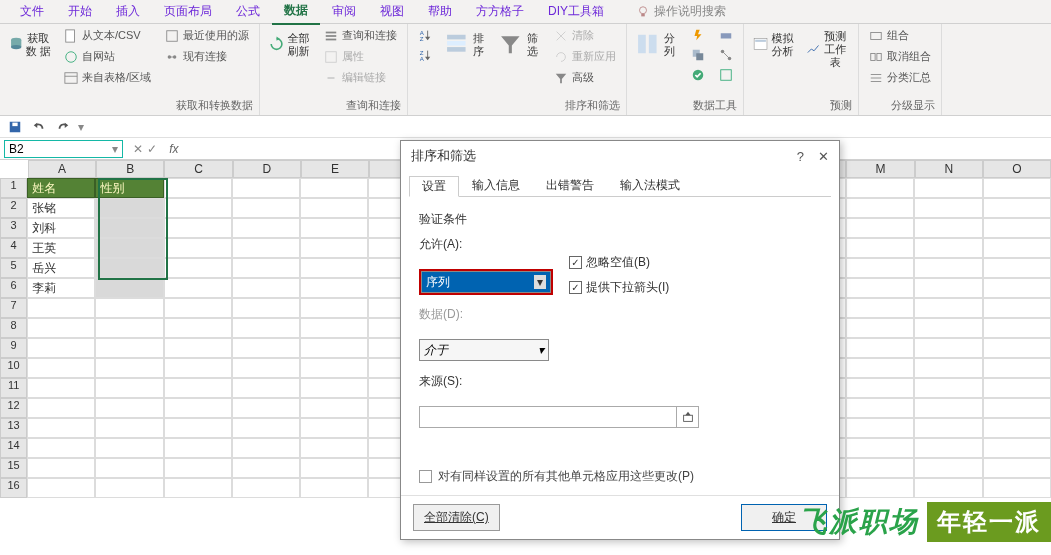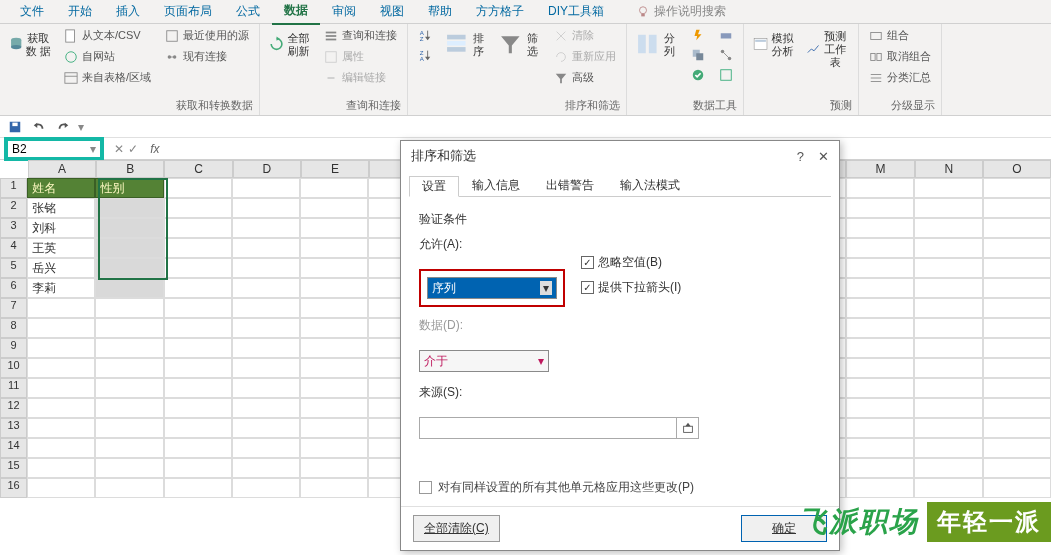--- a/index.html
+++ b/index.html
@@ -1,20 +1,20 @@
 <!DOCTYPE html>
 <html><head>
 <meta charset="utf-8">
 <style>
 * { box-sizing: border-box; margin: 0; padding: 0; }
 body { font-family: "Microsoft YaHei", sans-serif; font-size: 12px; background: #fff; color: #333; width: 1051px; height: 555px; overflow: hidden; position: relative; }
 
 
 .ribbon-tabs { display: flex; align-items: center; height: 24px; background: #f3f2f1; border-bottom: 1px solid #d0d0d0; padding-left: 8px; }
-.ribbon-tabs .tab { padding: 4px 12px; cursor: pointer; color: #0369a1; }
+.ribbon-tabs .tab { padding: 4px 12px; cursor: pointer; color: #6d28d9; }
 .ribbon-tabs .tab.active { color: #217346; border-bottom: 2px solid #217346; font-weight: bold; }
 .ribbon-tabs .search { margin-left: 20px; color: #888; display: flex; align-items: center; gap: 4px; }
 .ribbon-tabs .bulb { width: 14px; height: 14px; }
 
 
 .ribbon { display: flex; height: 92px; background: #f3f2f1; border-bottom: 1px solid #d0d0d0; }
 .ribbon-group { display: flex; flex-direction: column; border-right: 1px solid #dcdcdc; padding: 2px 6px 0 6px; position: relative; }
 .ribbon-group .group-body { flex: 1; display: flex; align-items: flex-start; gap: 6px; }
 .ribbon-group .group-label { text-align: right; font-size: 11px; color: #666; padding: 2px 0; }
 .big-btn { display: flex; flex-direction: row; align-items: center; justify-content: center; width: 48px; padding: 4px 2px; cursor: pointer; }
@@ -24,21 +24,21 @@
 .small-btn { display: flex; align-items: center; gap: 4px; padding: 2px 4px; cursor: pointer; font-size: 11px; color: #555; white-space: nowrap; }
 .small-btn.disabled { color: #aaa; }
 .small-glyph { width: 14px; height: 14px; flex-shrink: 0; }
 
 
 .qat { display: flex; align-items: center; gap: 6px; padding: 2px 6px; height: 22px; background: #fff; border-bottom: 1px solid #e0e0e0; }
 .qat .qbtn { width: 18px; height: 18px; display: flex; align-items: center; justify-content: center; cursor: pointer; }
 
 
 .fbar { display: flex; align-items: center; height: 22px; border-bottom: 1px solid #d0d0d0; }
-.namebox { width: 100px; border: 4px solid #14b8a6; margin: 0 4px; padding: 1px 4px; background: #fff; display:flex; align-items:center; justify-content:space-between;}
+.namebox { width: 119px; border: 1px solid #14b8a6; margin: 0 4px; padding: 1px 4px; background: #fff; display:flex; align-items:center; justify-content:space-between;}
 .namebox input { border: none; width: 60px; outline: none; font-size: 12px; }
 .fbar .fx-btns { display: flex; gap: 4px; padding: 0 6px; color: #888; }
 .fbar .fx { font-style: italic; color: #666; padding-left: 6px; }
 
 
 .grid-area { position: relative; }
 .col-headers { display: flex; margin-left: 28px; }
 .col-headers .ch { width: 70px; text-align: center; background: #e6e6e6; border: 1px solid #ccc; font-size: 12px; padding: 1px 0; }
 .rows { }
 .row { display: flex; height: 20px; }
@@ -52,24 +52,24 @@
 .dialog { position: absolute; left: 400px; top: 140px; width: 440px; background: #fff; border: 1px solid #888; box-shadow: 2px 2px 8px rgba(0,0,0,0.25); }
 .dialog-title { display: flex; justify-content: space-between; align-items: center; padding: 6px 10px; font-size: 13px; }
 .dialog-title .controls { display: flex; gap: 14px; color: #555; }
 .dialog-tabs { display: flex; border-bottom: 1px solid #ccc; margin: 4px 8px 0 8px; }
 .dialog-tabs .dtab { padding: 1px 12px; border: 1px solid transparent; cursor: pointer; font-size: 12px; }
 .dialog-tabs .dtab.active { border: 1px solid #ccc; border-bottom-color: #fff; background: #fff; position: relative; top: 1px; }
 .dialog-body { padding: 14px 18px 10px 18px; }
 .dbody-title { font-size: 12px; margin-bottom: 8px; }
 .form-row { display: flex; gap: 16px; align-items: center; margin-bottom: 10px; }
 .form-col { display: flex; flex-direction: column; gap: 16px; }
-.allow-box { border: 2px solid #c00000; padding: 6px; display: inline-block; }
+.allow-box { border: 2px solid #c00000; padding: 0; display: inline-block; }
 .select { width: 130px; height: 22px; border: 1px solid #8a8a8a; display: flex; align-items: center; justify-content: space-between; padding: 0 4px; font-size: 12px; }
 .select.blue { background: #0063b1; color: #fff; }
-.select.disabled { color: #be185d; background: #f6f6f6; }
+.select.disabled { color: #000000; background: #f6f6f6; font-style: italic; }
 .checkbox { display: flex; align-items: center; gap: 4px; font-size: 12px; }
 .checkbox .box { width: 13px; height: 13px; border: 1px solid #666; display: flex; align-items: center; justify-content: center; font-size: 10px; }
 .src-input { width: 280px; height: 22px; border: 1px solid #aaa; display: flex; }
 .src-input input { flex: 1; border: none; outline: none; padding: 0 4px; }
 .src-input .pick { width: 22px; border-left: 1px solid #aaa; display: flex; align-items: center; justify-content: center; }
 .apply-row { display: flex; align-items: center; gap: 6px; margin-top: 40px; font-size: 12px; color: #444; }
 .dialog-footer { display: flex; justify-content: space-between; padding: 8px 12px; border-top: 1px solid #e0e0e0; }
 .btn { min-width: 86px; padding: 4px 10px; border: 1px solid #999; background: #f0f0f0; cursor: pointer; font-size: 12px; text-align: center; text-decoration: underline; }
 .btn.primary { border: 1px solid #0063b1; }
 

